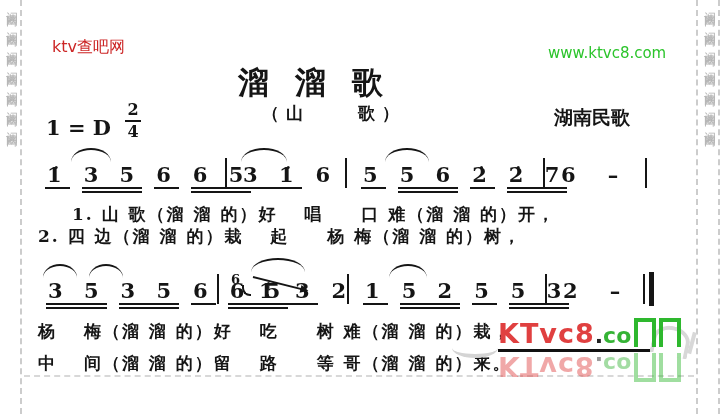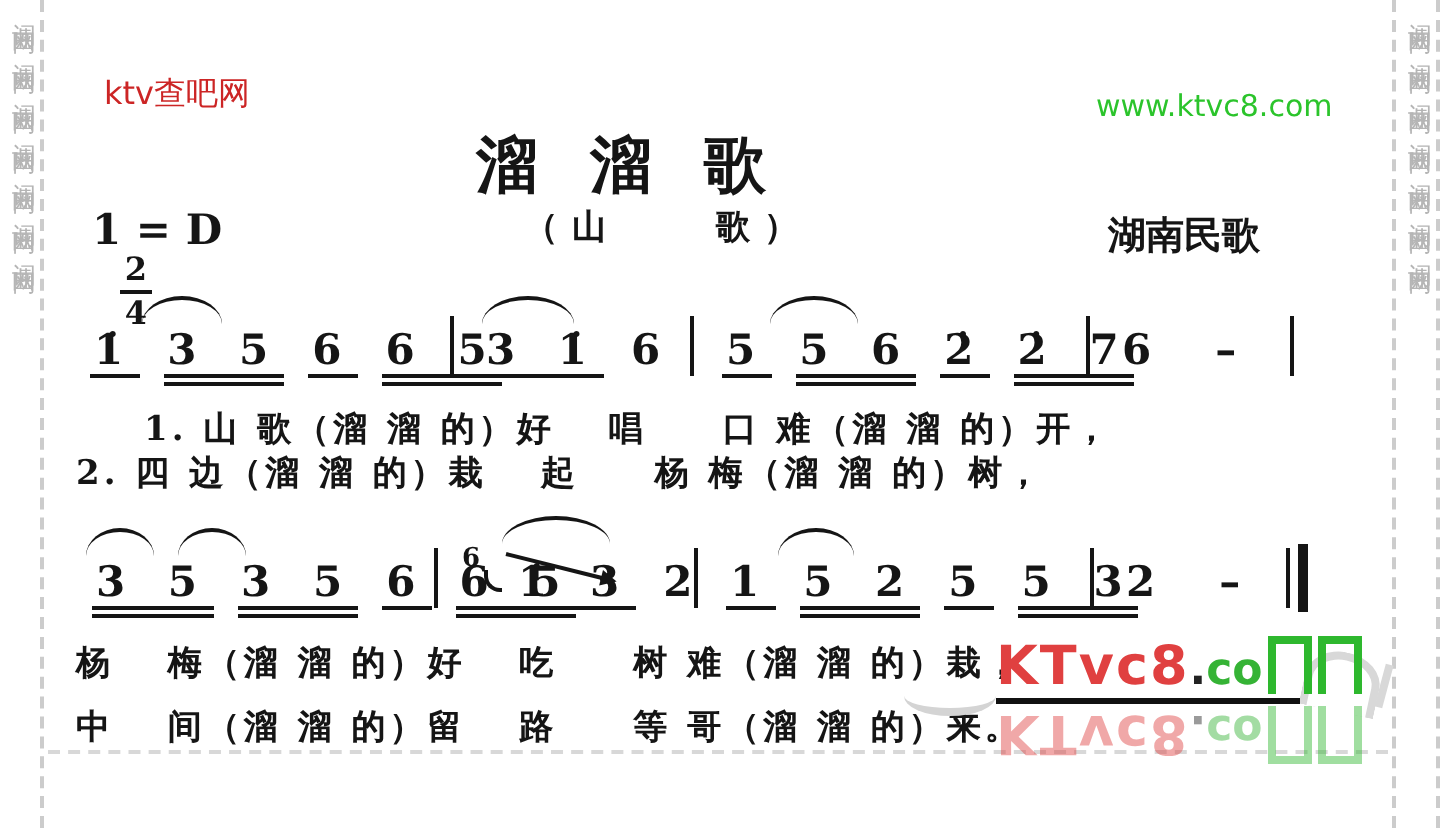--- a/index.html
+++ b/index.html
@@ -20,21 +20,21 @@
   .wm-green{position:absolute;left:548px;top:44px;font-size:15px;color:#2bc42b;}
 
   
   .title{position:absolute;left:238px;top:62px;font-size:31px;font-weight:bold;letter-spacing:26px;
          font-family:Liberation Sans, sans-serif;}
   .subtitle{position:absolute;left:262px;top:102px;font-size:17px;font-weight:bold;letter-spacing:7px;
             font-family:"DejaVu Serif",serif;}
   .credit{position:absolute;left:554px;top:105px;font-size:19px;font-weight:bold;
           font-family:"DejaVu Serif",serif;}
   .keysig{position:absolute;left:46px;top:102px;font-size:21px;font-weight:bold;
-          font-family:"DejaVu Serif",serif;display:flex;align-items:flex-start;flex-direction:column;}
+          font-family:"DejaVu Serif",serif;display:flex;align-items:flex-end;}
   .frac{display:inline-flex;flex-direction:column;align-items:center;font-size:16px;line-height:1;
         margin-left:14px;font-weight:bold;}
   .frac-bar{width:16px;border-top:2px solid #151515;margin:2px 0;}
 
   
   .score-row{position:absolute;left:45px;width:640px;height:50px;
              font-family:"DejaVu Serif",serif;font-weight:bold;font-size:21px;color:#151515;}
   .meas{position:absolute;top:12px;white-space:nowrap;}
   .g{display:inline-block;letter-spacing:7px;padding:0 1px 2px 2px;margin-right:12px;line-height:1;}
   .u1{border-bottom:2px solid #151515;}

